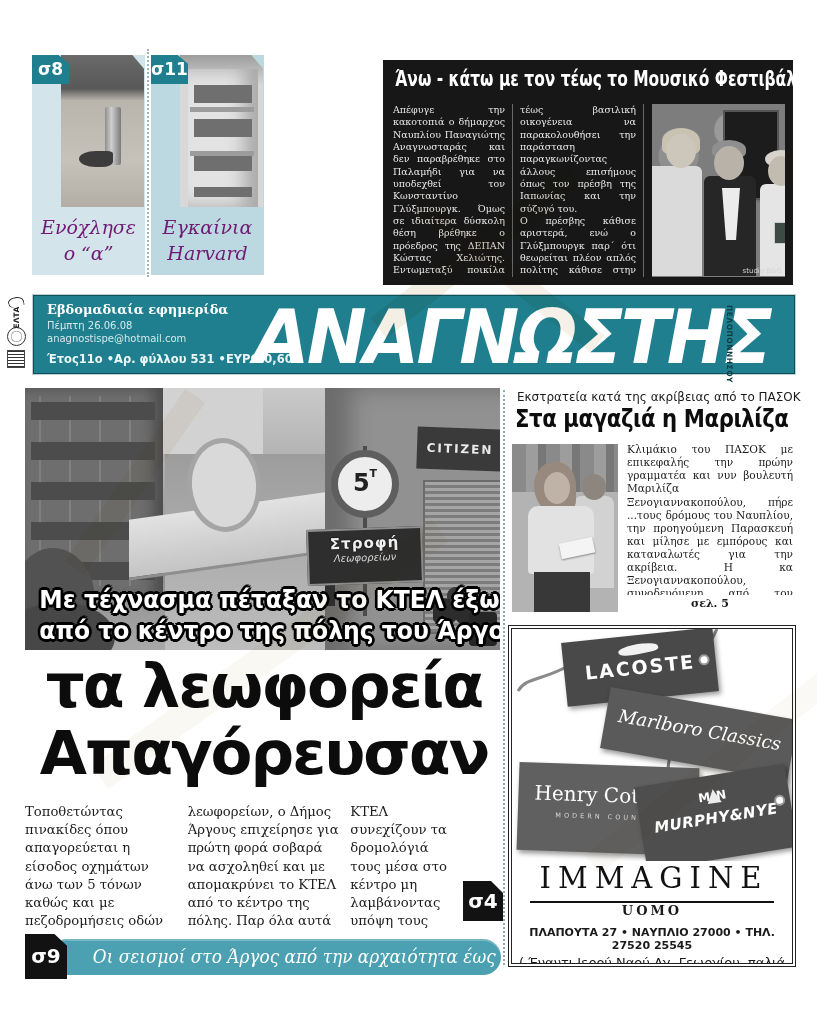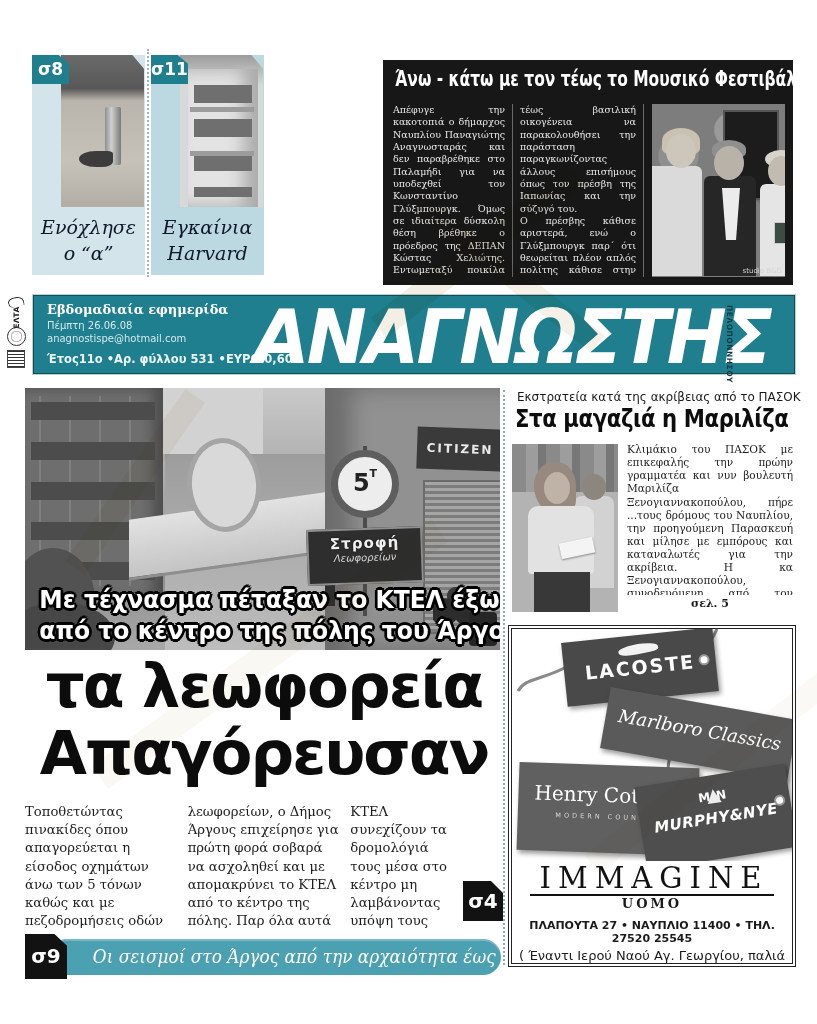--- a/index.html
+++ b/index.html
@@ -17,21 +17,21 @@
   .t-panel{position:absolute;left:2px;top:6px;right:2px;bottom:2px;}
   .teaser:nth-child(1) .t-panel{background:#d3e4ea;}
   .teaser:nth-child(2) .t-panel{background:#bcd8e0;}
   .teaser:nth-child(3) .t-panel{background:#bfd9e1;}
   .t-tab{position:absolute;left:2px;top:6px;width:37px;height:29px;background:#1f7f8e;color:#fff;
          font-size:17px;font-weight:bold;line-height:29px;text-align:center;
          clip-path:polygon(0 0,72% 0,100% 30%,100% 100%,0 100%);z-index:3;}
   .t-photo{position:absolute;left:31px;top:6px;width:83px;height:152px;overflow:hidden;z-index:2;
            clip-path:polygon(0 0,86% 0,100% 9%,100% 100%,0 100%);box-shadow:2px 3px 4px rgba(0,0,0,.35);}
   .t-cap{position:absolute;left:0;right:0;top:166px;text-align:center;
-         font-family:"DejaVu Serif",serif;font-style:italic;font-size:19px;line-height:1.35;color:#0f172a;}
+         font-family:"DejaVu Serif",serif;font-style:italic;font-size:19px;line-height:1.35;color:#701a75;}
 
   
   .ph1{background:linear-gradient(180deg,#6a6a6a 0%,#585858 22%,#b9b4ac 30%,#c6c2ba 70%,#b2aea6 100%);}
   .ph1 .pipe{position:absolute;left:44px;top:52px;width:16px;height:58px;background:linear-gradient(90deg,#8f8f8f,#cfcfcf 40%,#7a7a7a);border-radius:2px;}
   .ph1 .hose{position:absolute;left:18px;top:96px;width:34px;height:16px;background:#3c3c3c;border-radius:60% 20% 40% 60%;}
   .ph2{background:#cdcdcd;}
   .ph2 .hair{position:absolute;left:4px;top:-4px;width:78px;height:52px;background:#888;border-radius:50% 50% 40% 40%;}
   .ph2 .face{position:absolute;left:14px;top:26px;width:56px;height:78px;background:#c2bdb7;border-radius:46% 46% 48% 48%;}
   .ph2 .brow1{position:absolute;left:24px;top:52px;width:16px;height:4px;background:#6d6d6d;border-radius:2px;transform:rotate(8deg);}
   .ph2 .brow2{position:absolute;left:46px;top:52px;width:14px;height:4px;background:#6d6d6d;border-radius:2px;transform:rotate(-4deg);}
@@ -194,21 +194,21 @@
   .tg-hen{left:6px;top:136px;width:180px;height:88px;background:#606060;transform:rotate(2deg);}
   .tg-hen .hn{font-family:"DejaVu Serif",serif;font-size:20px;margin-top:18px;}
   .tg-hen .hs{font-size:6.5px;letter-spacing:3px;color:#d8d8d8;margin-top:6px;}
   .tg-mur{left:128px;top:146px;width:152px;height:84px;background:#4e4e4e;transform:rotate(-9deg);}
   .tg-mur .mn{font-size:12px;font-weight:bold;letter-spacing:1px;margin-top:14px;}
   .tg-mur .sail{width:0;height:0;margin:-14px auto 0 auto;border-left:7px solid transparent;border-right:7px solid transparent;
       border-bottom:14px solid #ececec;position:relative;left:1px;}
   .tg-mur .mu{font-size:15px;font-weight:bold;font-style:italic;margin-top:6px;letter-spacing:.5px;}
   .ad-store{position:absolute;left:0;right:0;top:234px;text-align:center;}
   .ad-name{display:inline-block;font-family:"DejaVu Serif",serif;font-size:29px;letter-spacing:7px;color:#111;
-      border-bottom:2px solid #111;padding:0 6px 1px 10px;line-height:1.05;}
+      border-bottom:2px solid #111;padding:0 6px 8px 10px;line-height:1.05;}
   .ad-uomo{font-family:"DejaVu Serif",serif;font-weight:bold;font-size:13px;letter-spacing:3px;margin-top:0;}
   .ad-addr{font-size:11px;font-weight:bold;margin-top:8px;}
   .ad-note{font-size:13px;margin-top:3px;}
 </style>
 </head>
 <body>
 
 <div class="page">
 
   <section class="abs teasers">
@@ -375,21 +375,21 @@
         <div class="cloth-tag tg-mur">
           <div class="mn">M N</div>
           <div class="sail"></div>
           <div class="mu">MURPHY&amp;NYE</div>
           <div class="tg-hole" style="right:5px;top:30px;"></div>
         </div>
       </div>
       <div class="ad-store">
         <div class="ad-name">IMMAGINE</div>
         <div class="ad-uomo">UOMO</div>
-        <div class="ad-addr">ΠΛΑΠΟΥΤΑ 27 • ΝΑΥΠΛΙΟ 11400 • ΤΗΛ. 27520 25545</div>
+        <div class="ad-addr">ΠΛΑΠΟΥΤΑ 27 • ΝΑΥΠΛΙΟ 27000 • ΤΗΛ. 27520 25545</div>
         <div class="ad-note">( Έναντι Ιερού Ναού Αγ. Γεωργίου, παλιά πόλη )</div>
       </div>
     </div>
   </section>
 
   <div class="wm" style="left:352px;top:238px;width:250px;height:26px;transform:rotate(-38deg);"></div>
   <div class="wm" style="left:392px;top:262px;width:230px;height:22px;transform:rotate(38deg);opacity:.4;"></div>
   <div class="wm" style="left:30px;top:470px;width:210px;height:24px;transform:rotate(-55deg);opacity:.28;"></div>
   <div class="wm" style="left:60px;top:640px;width:420px;height:28px;transform:rotate(-36deg);opacity:.22;"></div>
   <div class="wm" style="left:560px;top:760px;width:300px;height:24px;transform:rotate(-38deg);opacity:.18;"></div>

